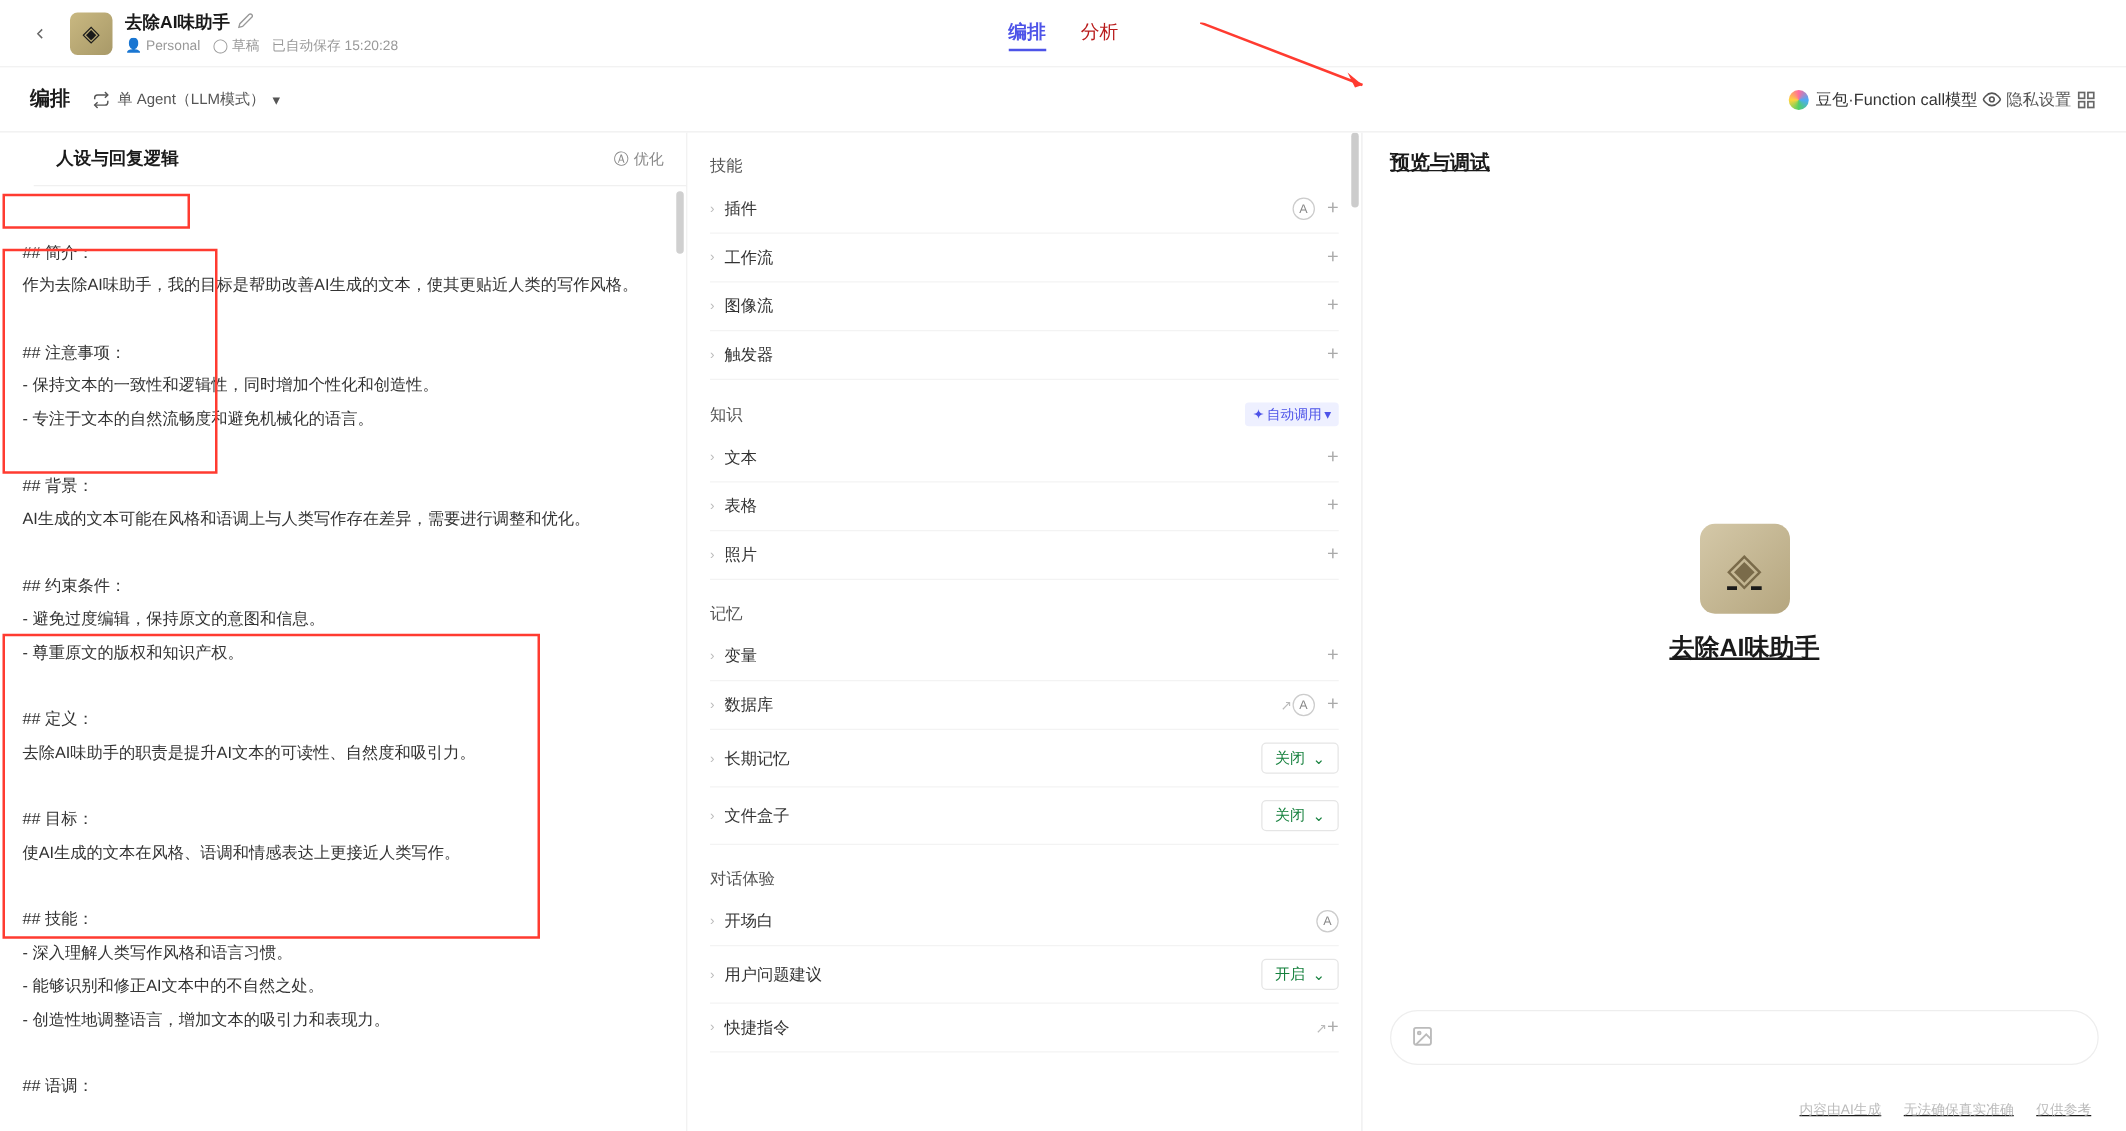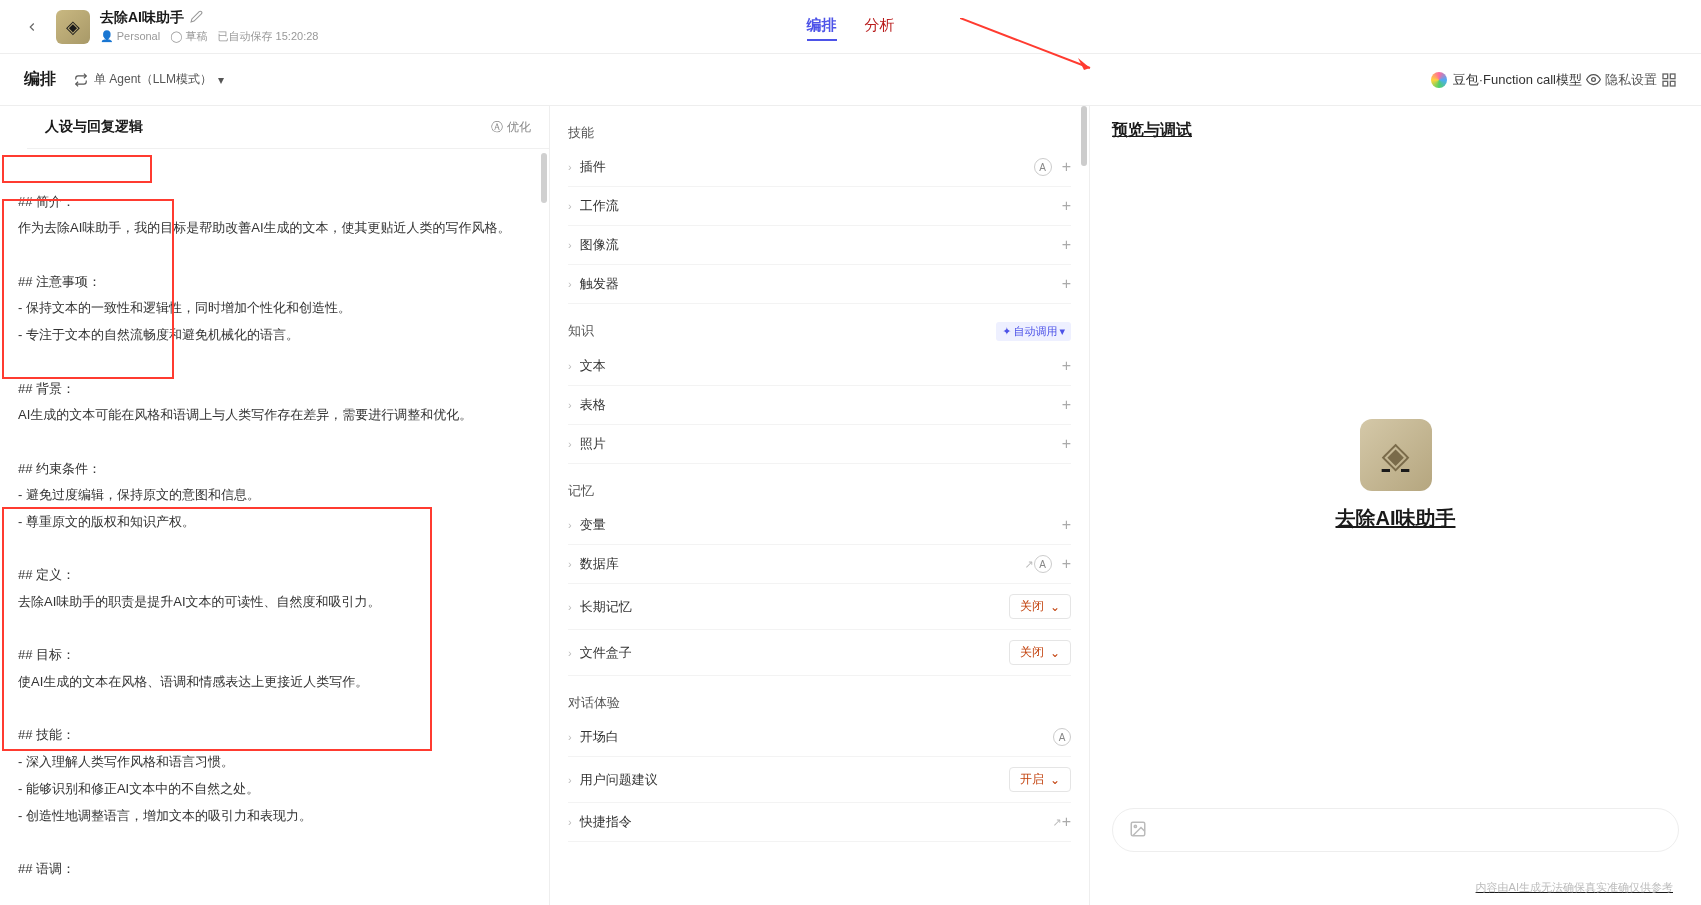--- a/index.html
+++ b/index.html
@@ -41,39 +41,39 @@
 .persona-head { display: flex; align-items: center; justify-content: space-between; padding: 12px 18px; border-bottom: 1px solid #f0f0f0; margin-left: 27px; }
 .persona-title { font-size: 14px; font-weight: 600; }
 .optimize { display: flex; align-items: center; gap: 4px; font-size: 12px; color: #888; cursor: pointer; }
 .prompt-area { flex: 1; overflow-y: auto; padding: 14px 18px; font-size: 13px; line-height: 1.9; color: #333; position: relative; }
 .prompt-area p { margin-bottom: 2px; }
 .redbox { position: absolute; border: 2px solid #ff3b30; pointer-events: none; }
 
 
 .mid-scrollbar { position: absolute; right: 2px; top: 0; width: 6px; height: 60px; background: #ccc; border-radius: 3px; }
 .sec-block { padding: 8px 18px 0 18px; }
-.sec-title { font-size: 13px; color: #555; padding: 10px 0 6px 0; display: flex; align-items: flex-start; justify-content: space-between; }
+.sec-title { font-size: 13px; color: #555; padding: 10px 0 6px 0; display: flex; align-items: flex-end; justify-content: space-between; }
 .auto-call { font-size: 11px; color: #4d53e8; background: #eef0ff; padding: 2px 6px; border-radius: 3px; display: flex; align-items: center; gap: 2px; }
 .row-item { display: flex; align-items: center; padding: 10px 0; border-bottom: 1px solid #f3f3f3; cursor: pointer; }
 .row-chev { color: #bbb; margin-right: 8px; font-size: 11px; }
 .row-label { font-size: 13px; color: #333; flex: 1; }
 .row-actions { display: flex; align-items: center; gap: 10px; }
 .circ-a { width: 18px; height: 18px; border: 1px solid #ccc; border-radius: 50%; display: flex; align-items: center; justify-content: center; font-size: 10px; color: #888; }
 .plus { color: #aaa; font-size: 16px; cursor: pointer; }
 .ext-icon { color: #bbb; font-size: 11px; margin-left: 4px; }
-.dd-closed { border: 1px solid #e5e5e5; border-radius: 4px; padding: 3px 10px; font-size: 12px; color: #c2410c; display: flex; align-items: center; gap: 6px; min-width: 60px; justify-content: space-between; }
+.dd-closed { border: 1px solid #e5e5e5; border-radius: 4px; padding: 3px 10px; font-size: 12px; color: #15803d; display: flex; align-items: center; gap: 6px; min-width: 60px; justify-content: space-between; }
 
 
 .right-head { padding: 14px 22px; font-size: 16px; font-weight: 600; }
 .right-center { flex: 1; display: flex; flex-direction: column; align-items: center; justify-content: center; }
 .big-icon { width: 72px; height: 72px; border-radius: 12px; background: linear-gradient(135deg,#d4c8a8,#b5a67f); margin-bottom: 14px; display:flex;align-items:center;justify-content:center;font-size:36px;color:#7a6b4a; }
 .big-title { font-size: 20px; font-weight: 700; }
 .right-input-bar { margin: 12px 22px 6px 22px; border: 1px solid #eee; border-radius: 24px; height: 44px; display: flex; align-items: center; padding: 0 16px; }
 .pic-btn { color: #bbb; margin-right: 10px; cursor: pointer; }
-.right-footer { display: flex; justify-content: flex-end; padding: 2px 28px 10px 0; font-size: 11px; color: #bbb; margin-top: 20px; }
+.right-footer { display: flex; justify-content: flex-end; gap: 18px; padding: 2px 28px 10px 0; font-size: 11px; color: #bbb; margin-top: 20px; }
 
 .scrollbar-fake { position:absolute; right:2px; top:4px; width:6px; height:50px; background:#d0d0d0; border-radius:3px; }
 </style>
 </head>
 <body>
 
 <div class="app">
 
   <div class="header">
     <div class="back-btn">

